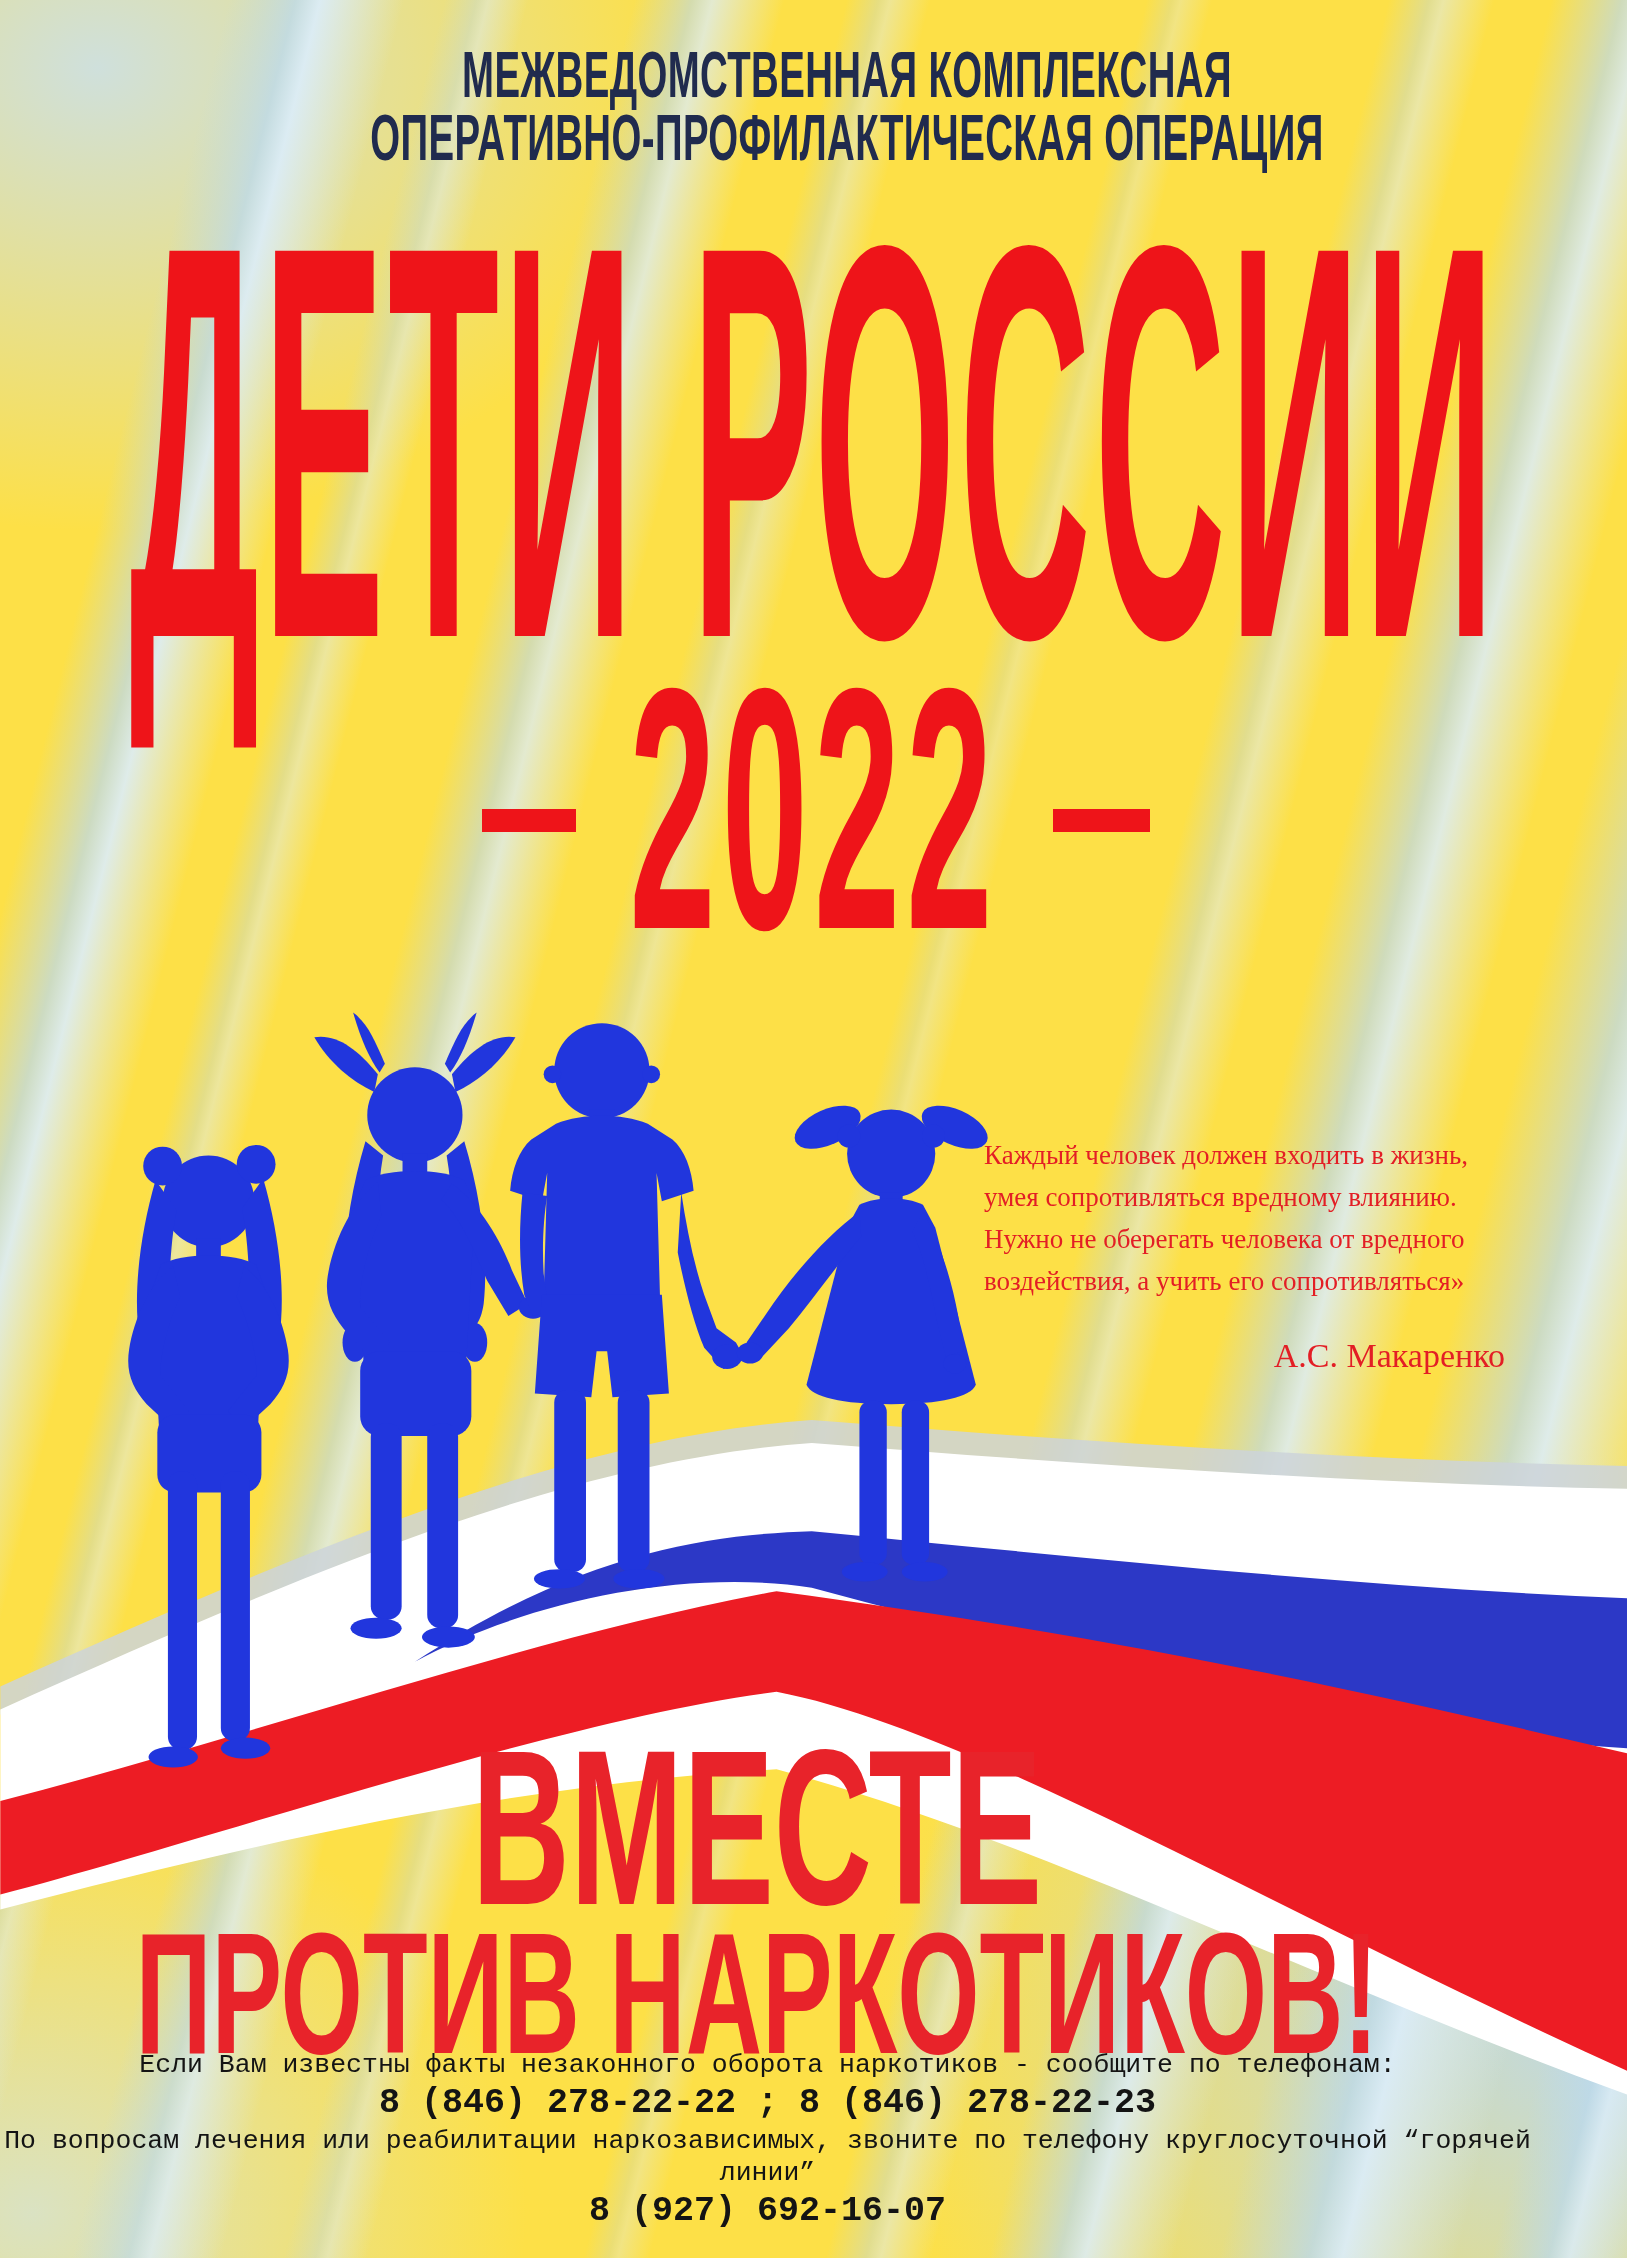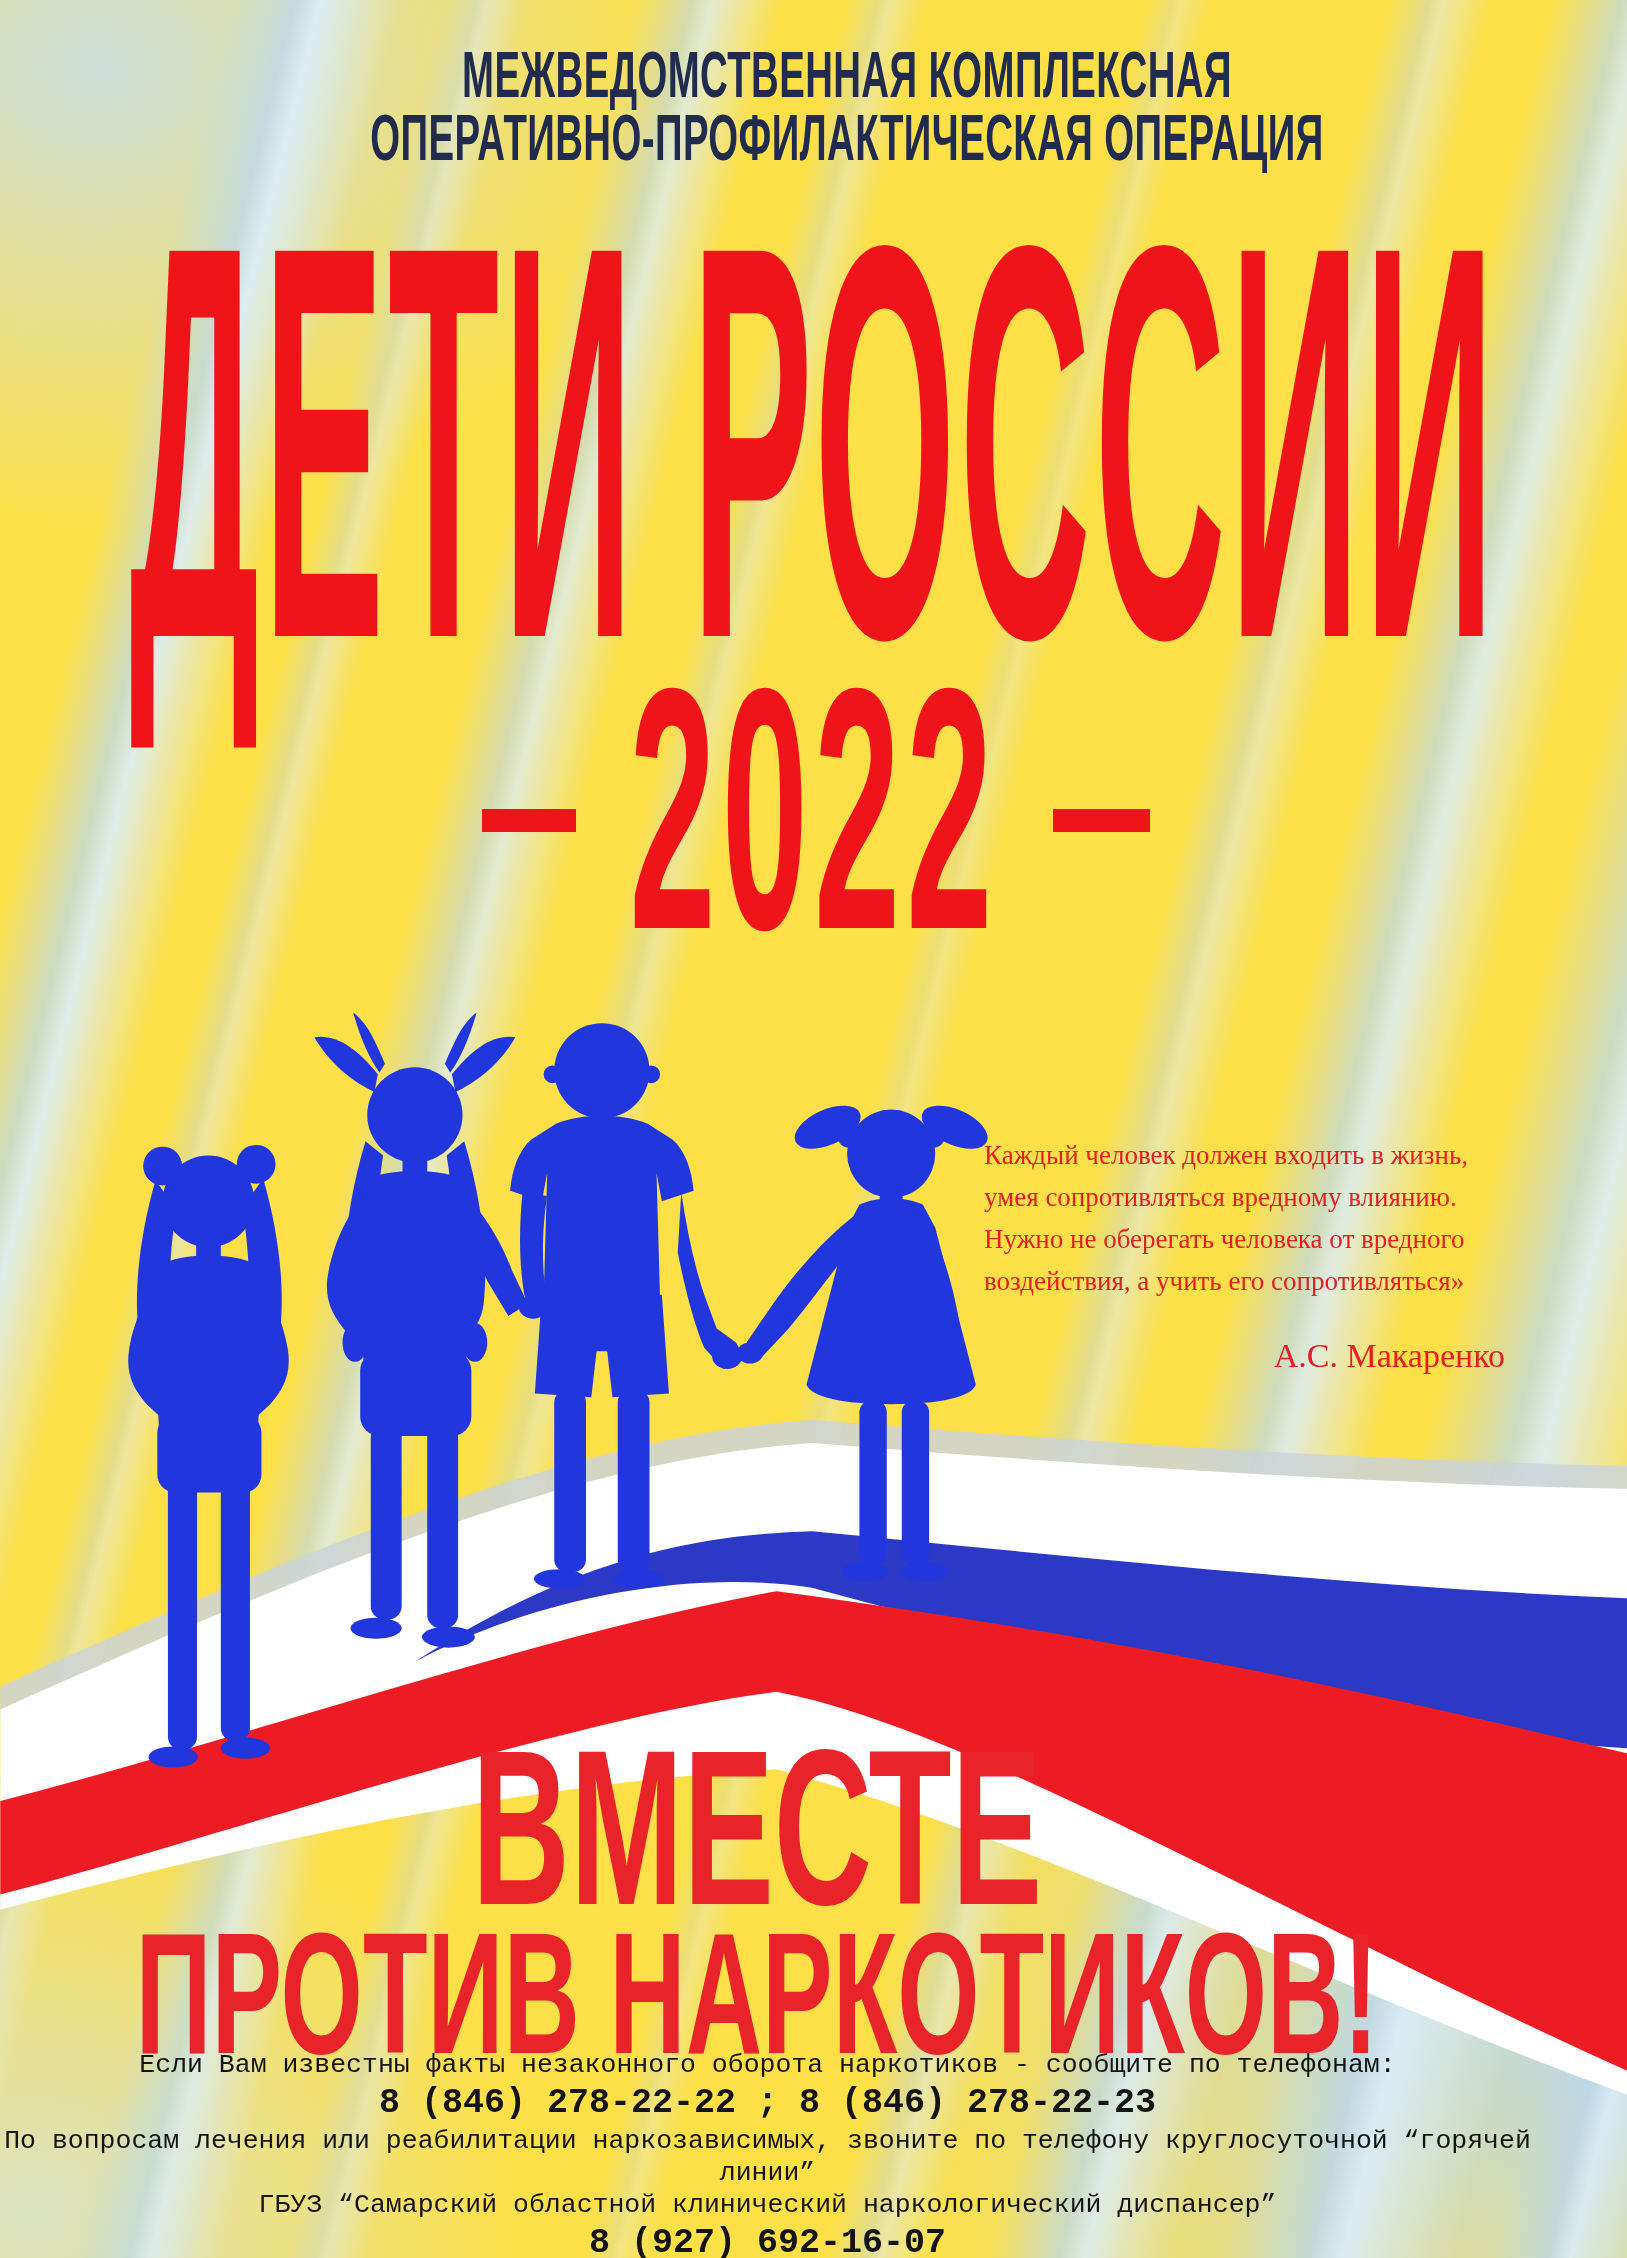--- a/index.html
+++ b/index.html
@@ -203,18 +203,17 @@
   </div>
   <div class="quote-attr">А.С. Макаренко</div>
 
   <div class="txt slogan1">ВМЕСТЕ</div>
   <div class="txt slogan2">ПРОТИВ НАРКОТИКОВ!</div>
 
   <div class="footer">
     <div class="f-small">Если Вам известны факты незаконного оборота наркотиков - сообщите по телефонам:</div>
     <div class="f-bold">8 (846) 278-22-22 ; 8 (846) 278-22-23</div>
     <div class="f-small">По вопросам лечения или реабилитации наркозависимых, звоните по телефону круглосуточной “горячей линии”</div>
-    <div class="f-small">ГБУЗ “Самарский областной клинический наркологический диспансер”</div>
     <div class="f-bold">8 (927) 692-16-07</div>
   </div>
 
 </div>
 
 
 </body></html>

